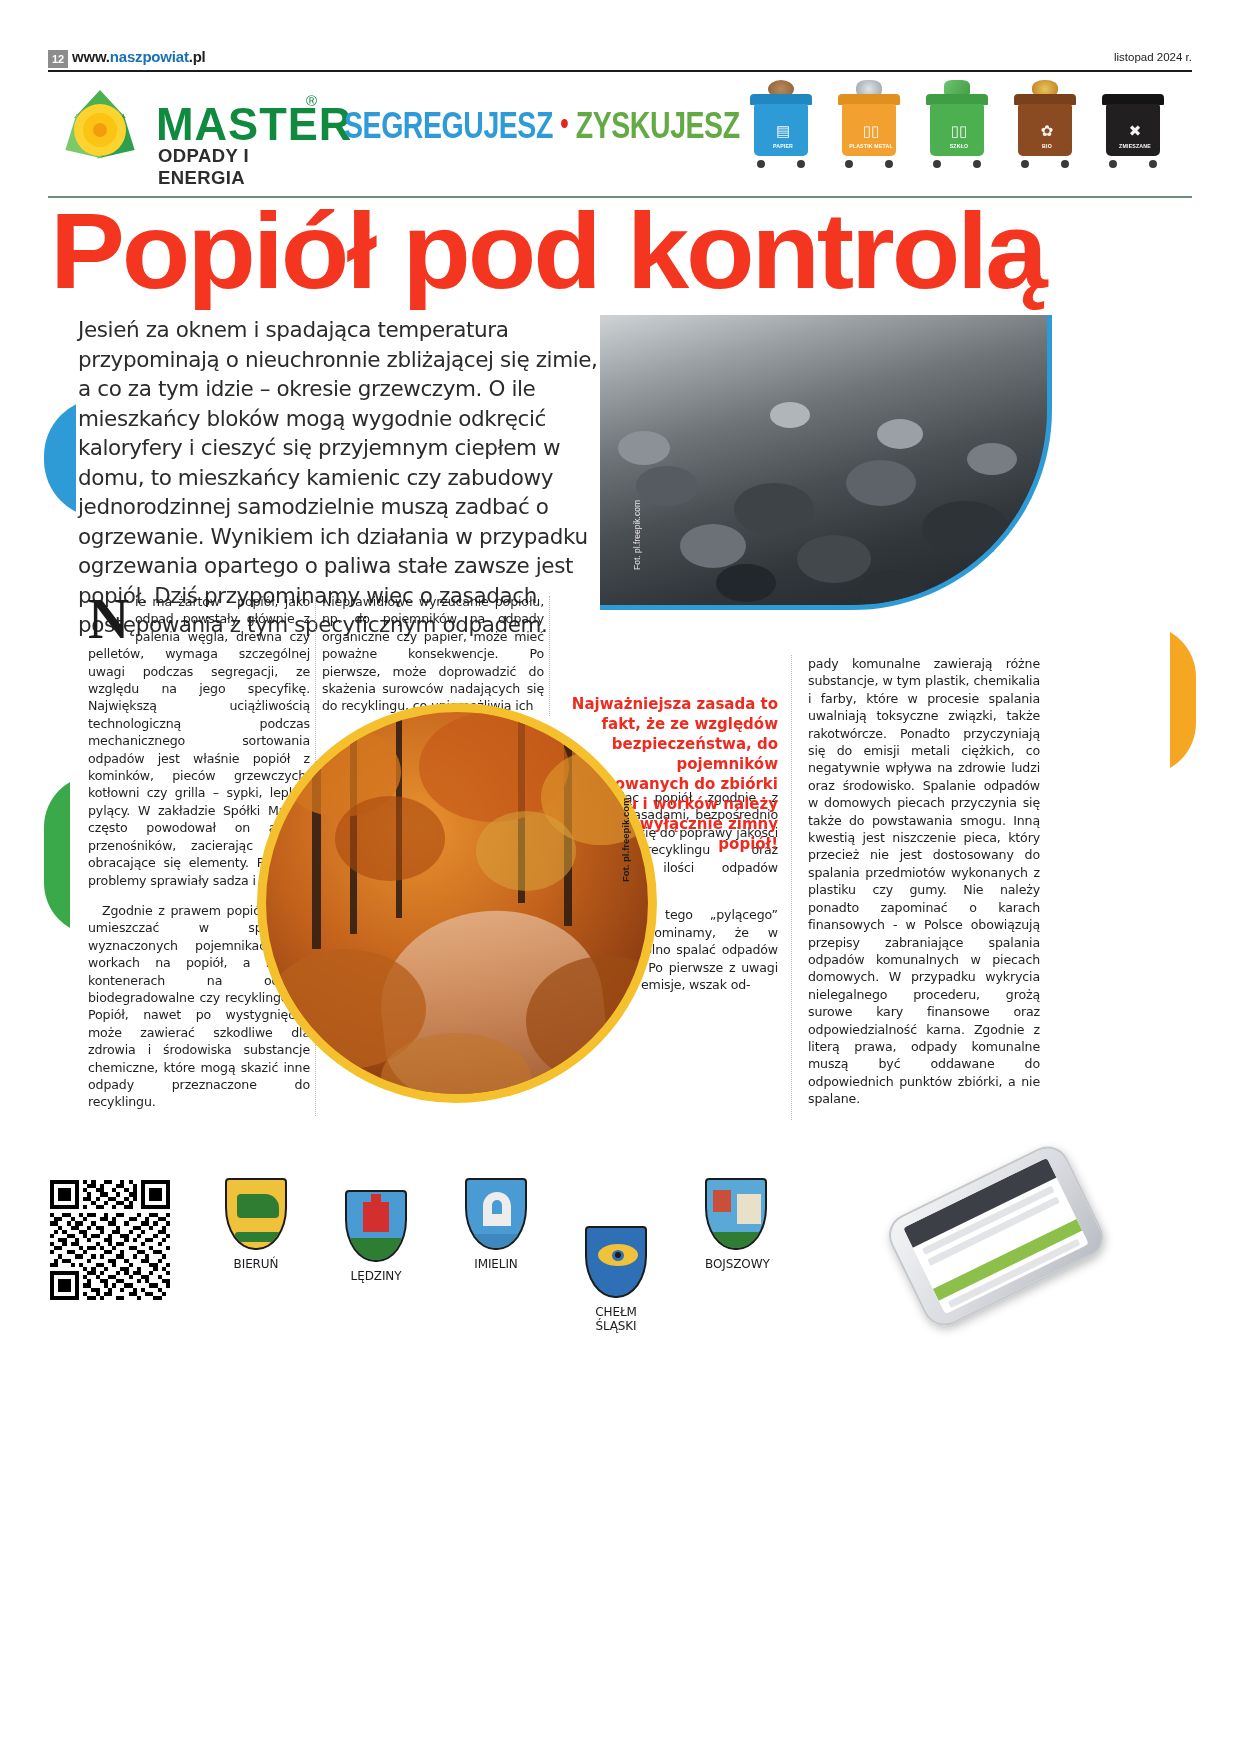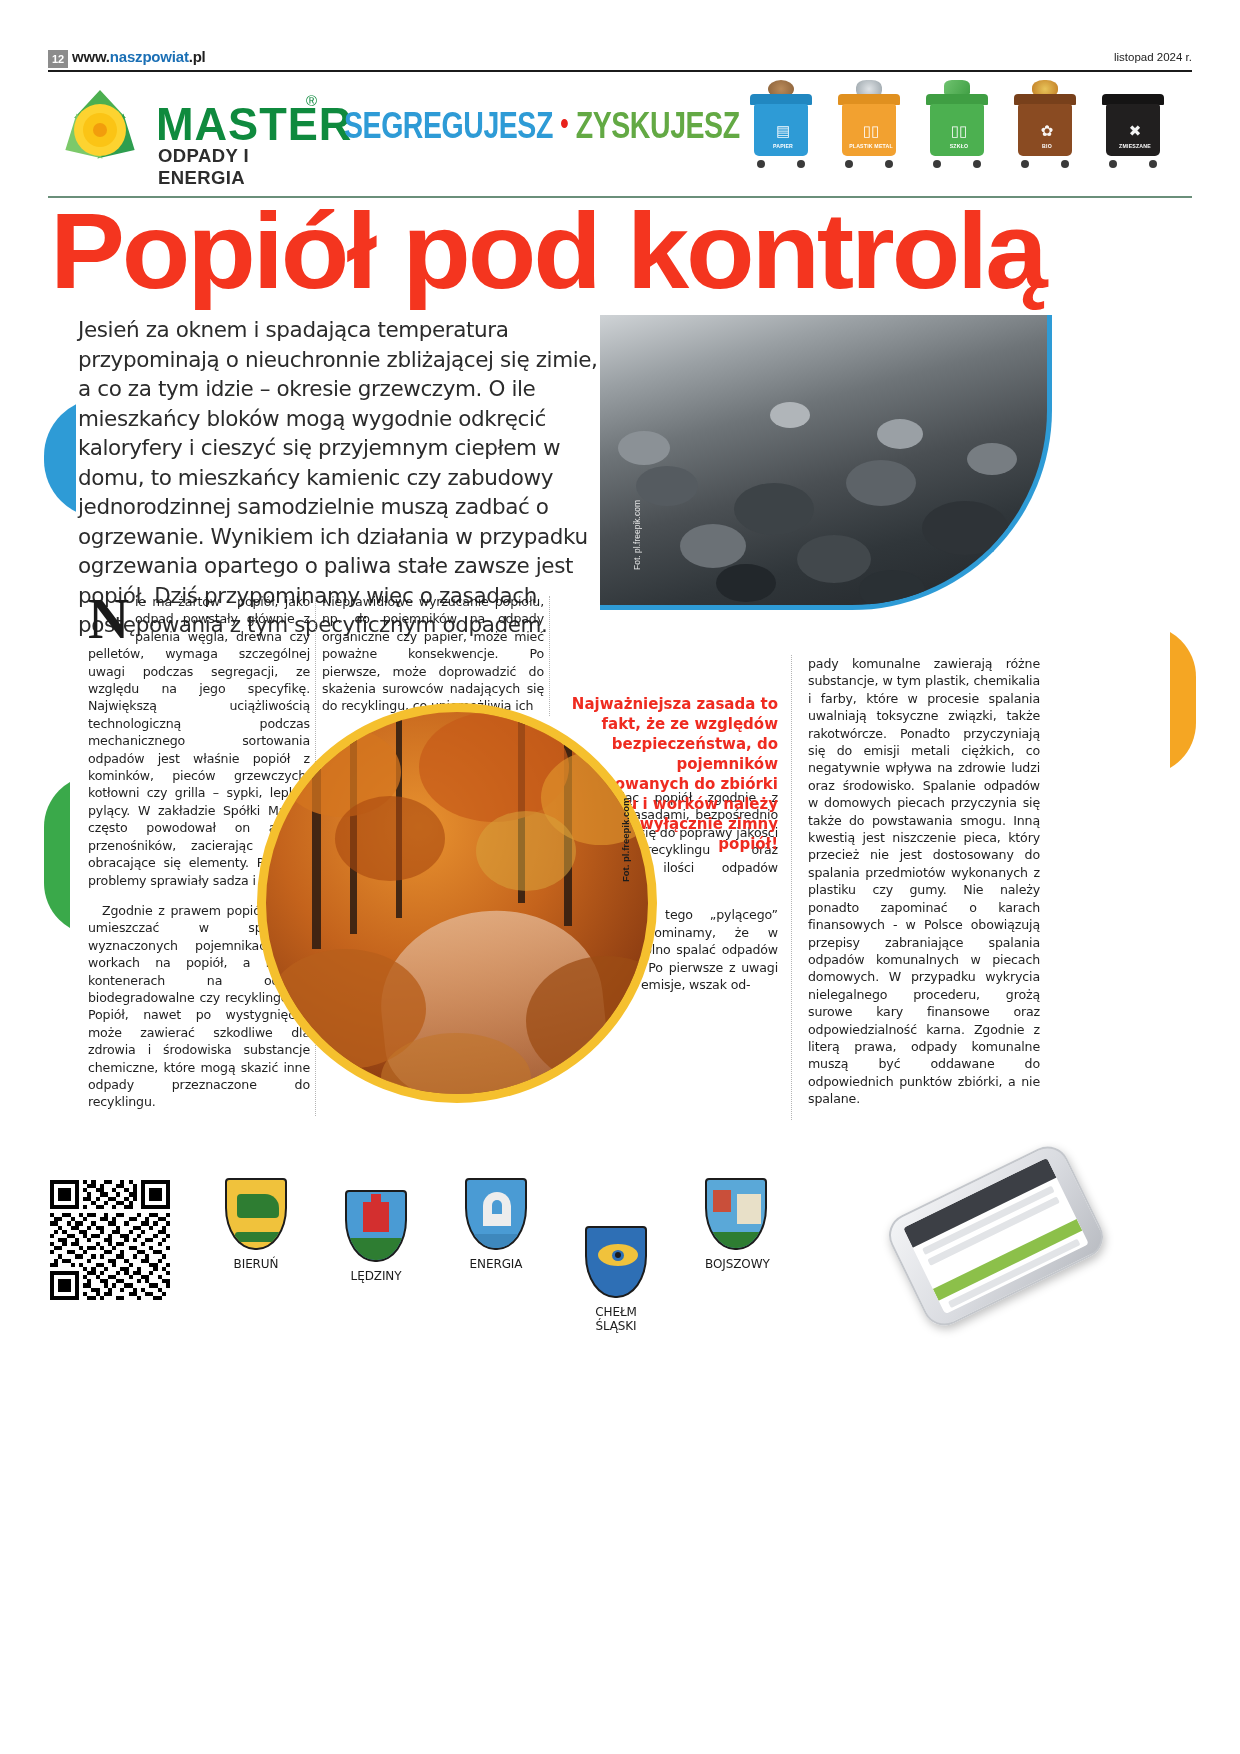--- a/index.html
+++ b/index.html
@@ -592,21 +592,21 @@
         <div style="position:absolute;left:0;bottom:0;width:62px;height:22px;background:#2e7d32;border-radius:0 0 28px 28px;"></div>
       </div>
       <div class="cname">LĘDZINY</div>
     </div>
     <div class="crest" style="left:240px; top:0;">
       <div class="shield" style="background:#4a9bd4;">
         <div style="position:absolute;left:16px;top:12px;width:28px;height:34px;background:#ededed;border-radius:14px 14px 0 0;"></div>
         <div style="position:absolute;left:25px;top:20px;width:10px;height:14px;background:#4a9bd4;border-radius:6px 6px 0 0;"></div>
         <div style="position:absolute;left:0;bottom:0;width:62px;height:14px;background:#3e88bd;"></div>
       </div>
-      <div class="cname">ENERGIA</div>
+      <div class="cname">IMIELIN</div>
     </div>
     <div class="crest" style="left:360px; top:0;margin-top:48px;">
       <div class="shield" style="background:#2e6fb5;">
         <div style="position:absolute;left:11px;top:16px;width:40px;height:22px;background:#f0c23c;border-radius:50%;"></div>
         <div style="position:absolute;left:25px;top:22px;width:12px;height:11px;background:#2e6fb5;border-radius:50%;"></div>
         <div style="position:absolute;left:28px;top:24px;width:6px;height:6px;background:#1b1b1b;border-radius:50%;"></div>
       </div>
       <div class="cname">CHEŁM ŚLĄSKI</div>
     </div>
     <div class="crest" style="left:480px; top:0;">

